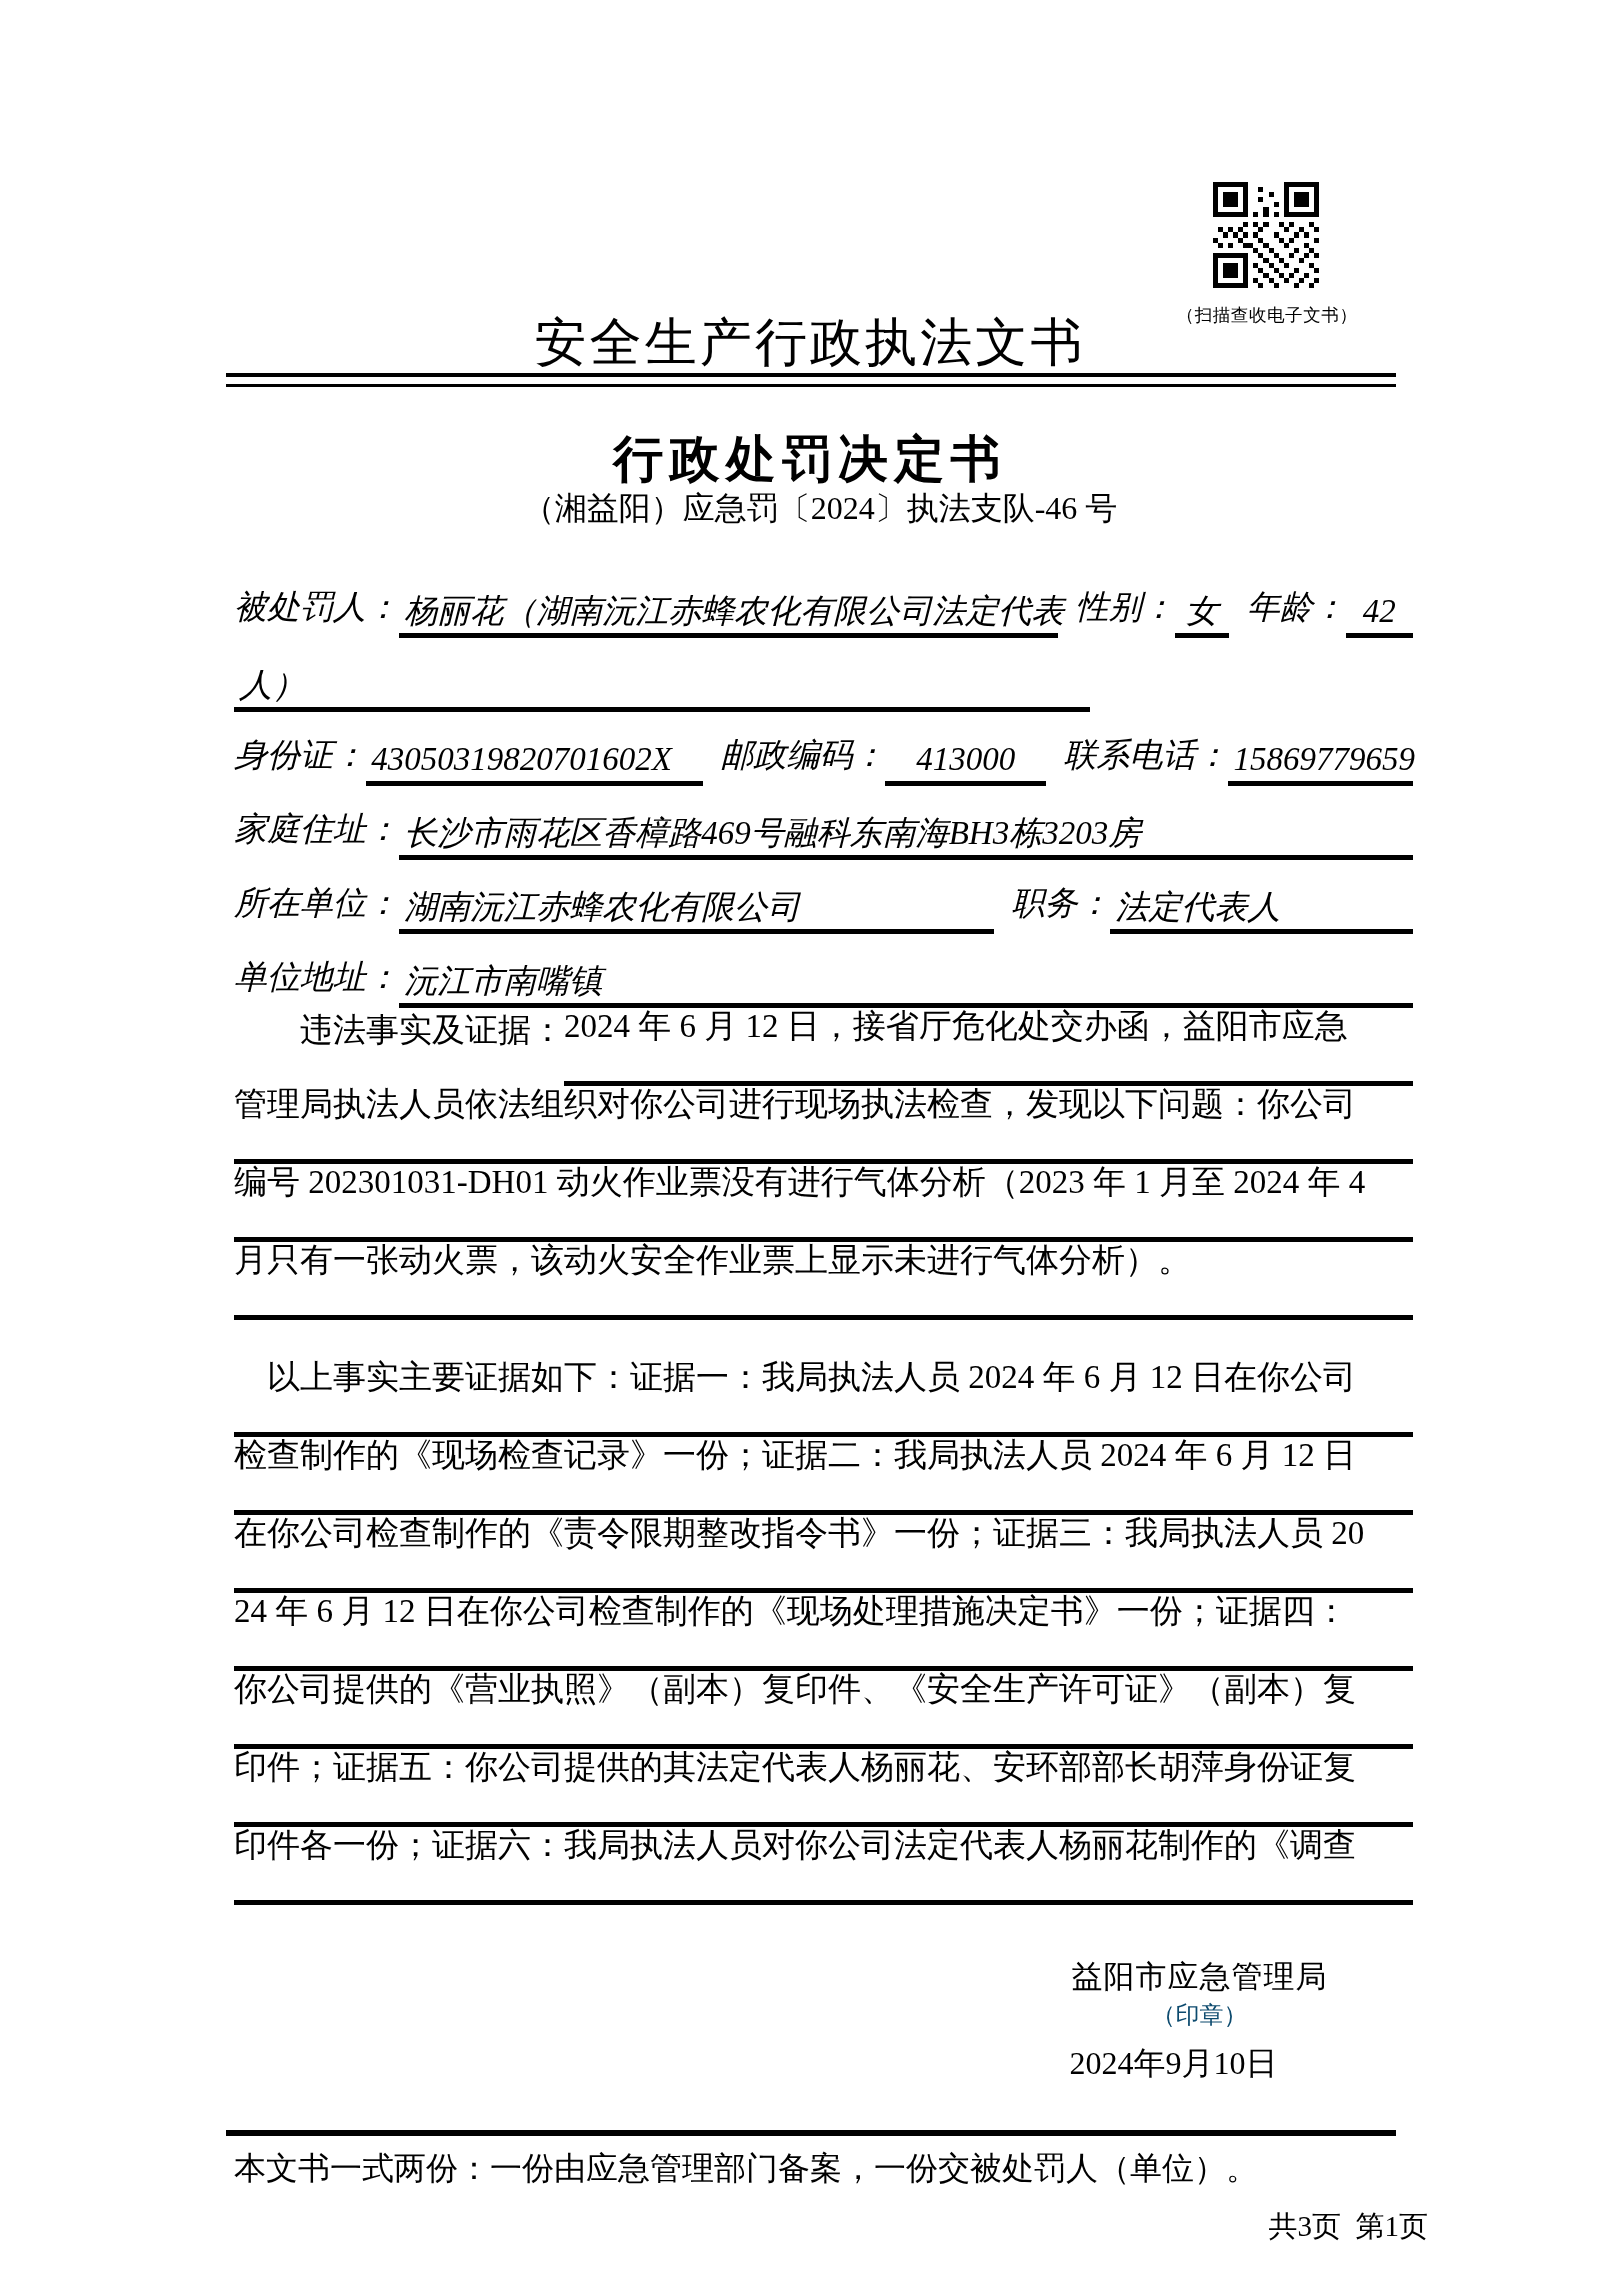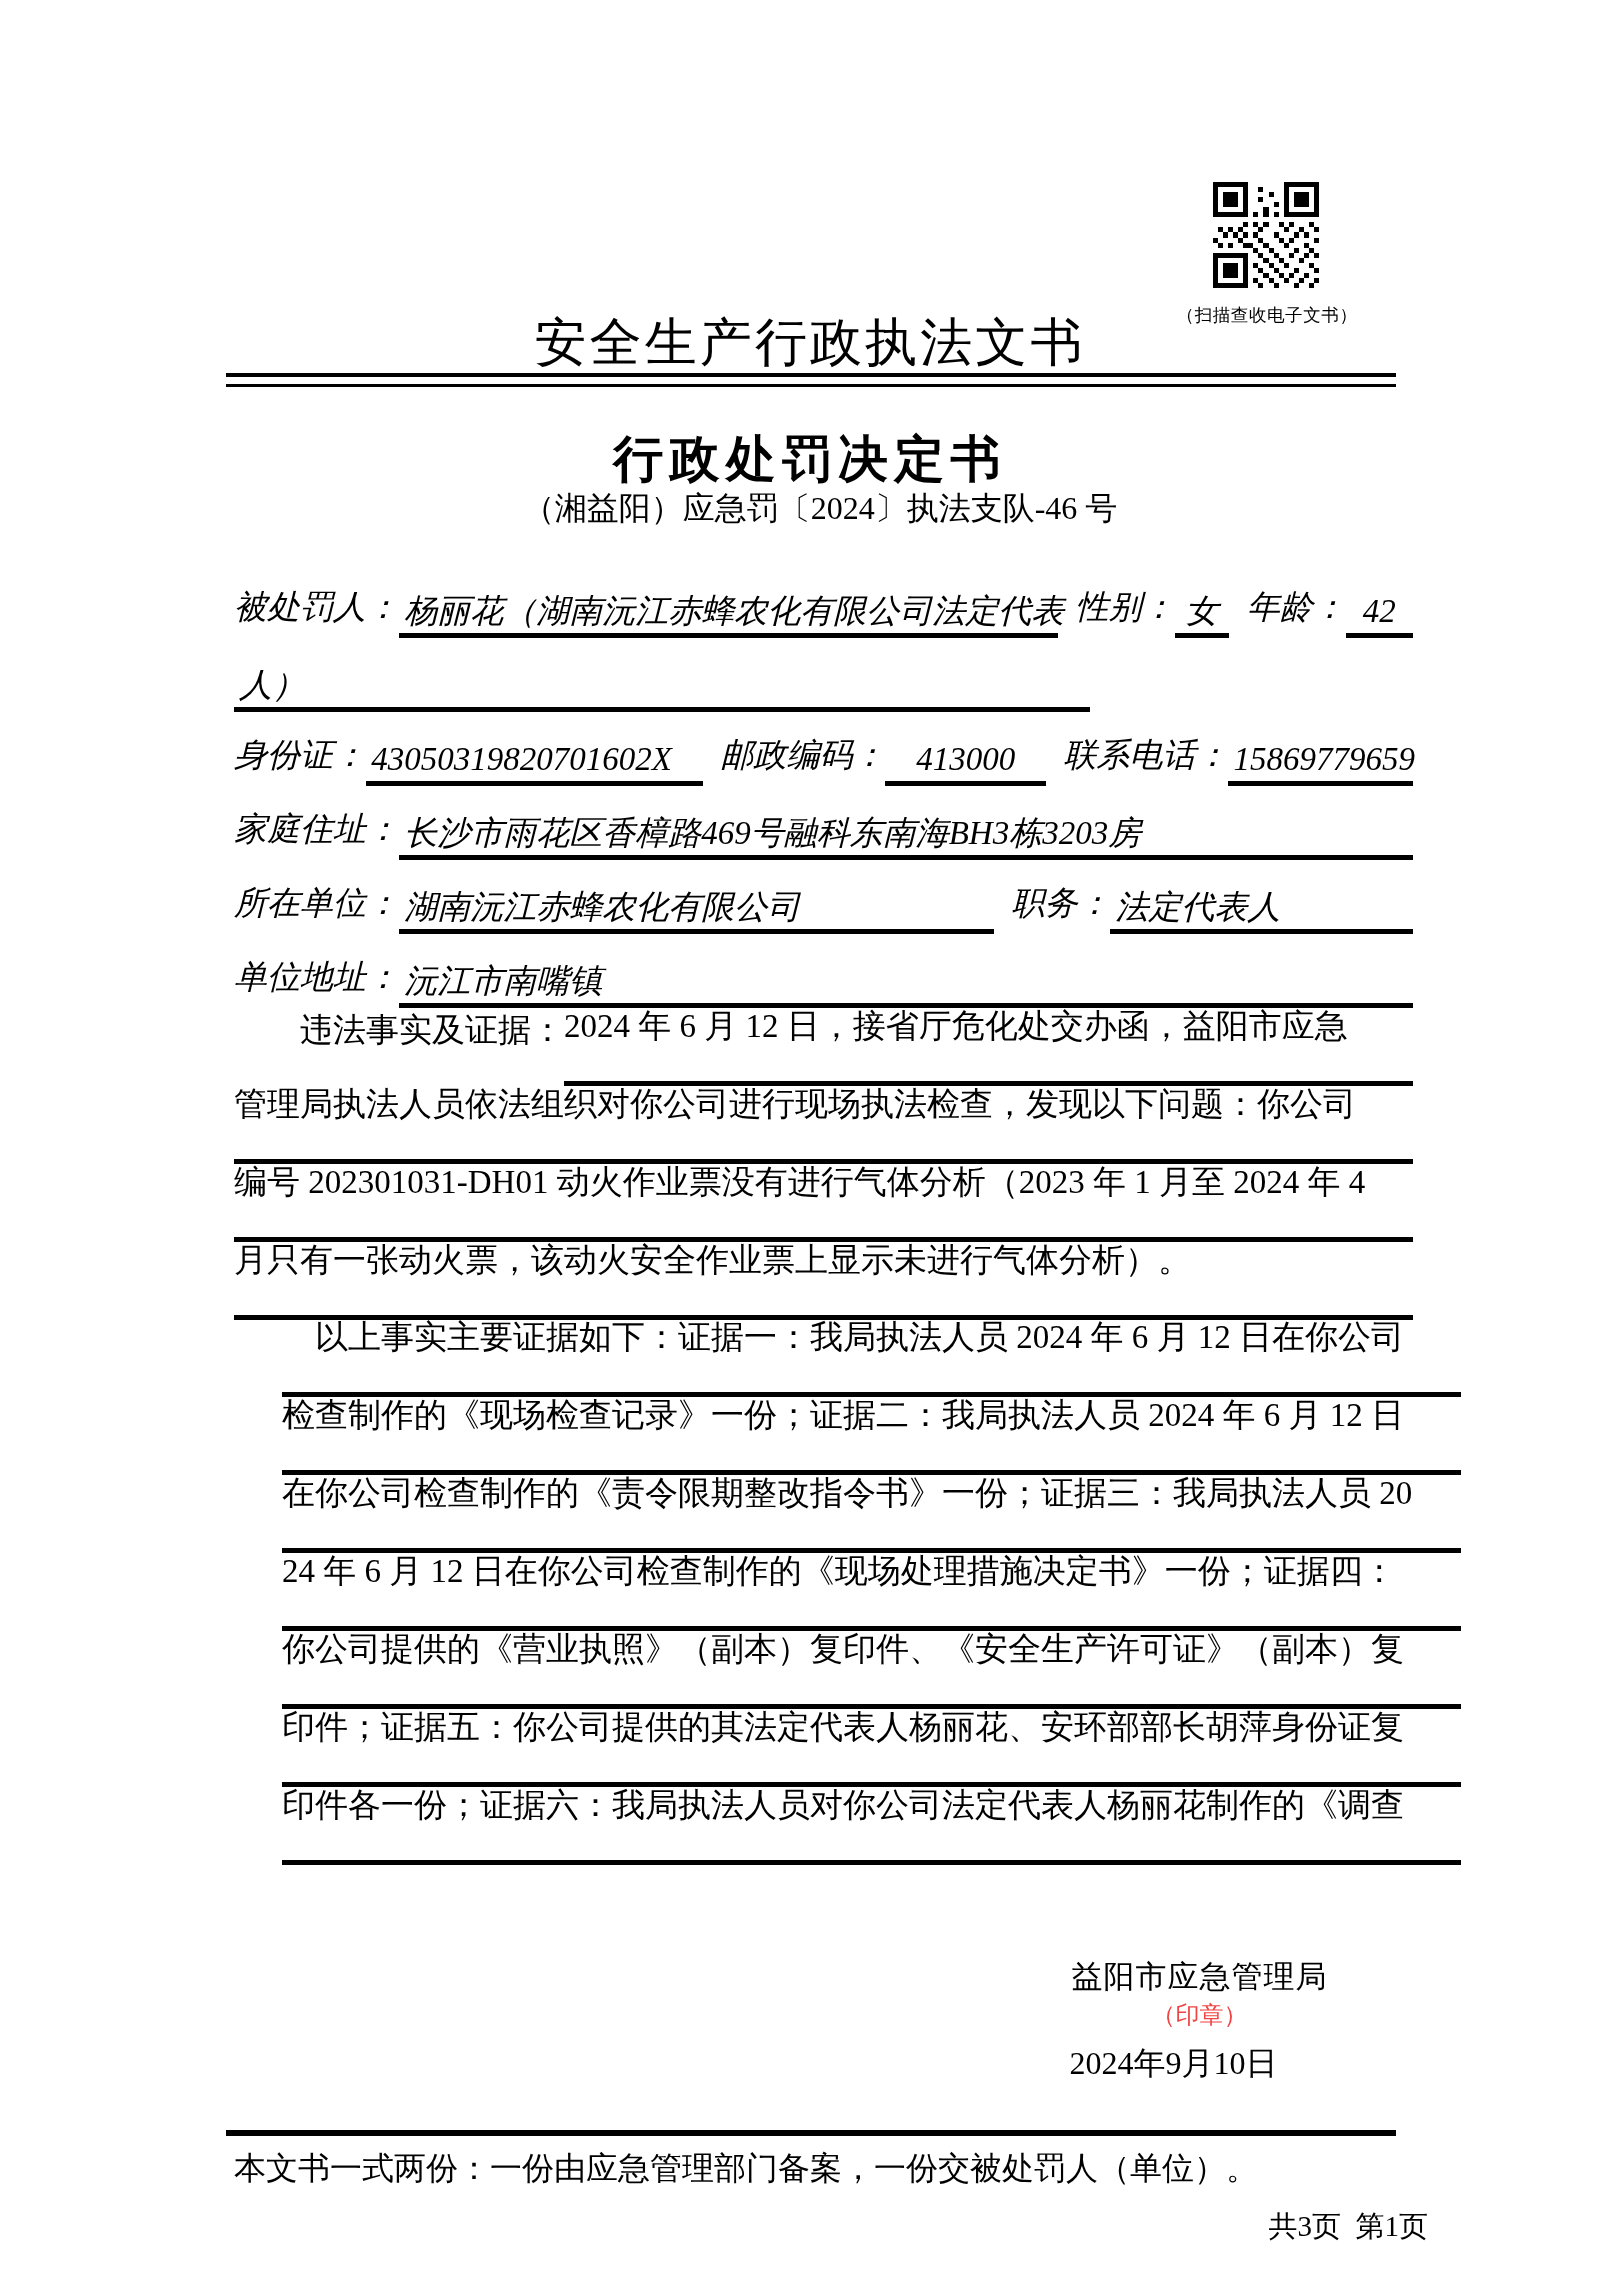--- a/index.html
+++ b/index.html
@@ -48,33 +48,33 @@
   .w-sex{min-width:44px;text-align:center;}
   .w-age{min-width:57px;text-align:center;}
   .w-postal{min-width:150px;text-align:center;}
   .w-cont{width:856px;box-sizing:border-box;}
   .flex2{flex:2 1 0;}
   .flex1{flex:1 1 0;}
 
   
   .para{position:absolute;left:234px;width:1179px;font-size:33px;}
   .p1{top:1008px;}
-  .p2{top:1319px;margin-left:48px;}
+  .p2{top:1359px;}
   .pline{display:flex;height:78px;box-sizing:border-box;}
   .pline .fill{padding:0 0 2.1px 0;}
   .pline .lbl{padding-bottom:7.8px;}
 
   
   .sig-agency{
     position:absolute;left:998px;top:1956px;width:403px;
     text-align:center;font-size:31px;letter-spacing:1px;white-space:pre;
   }
   .sig-seal{
     position:absolute;left:998px;top:1999px;width:403px;
-    text-align:center;font-size:24px;color:#ef4444;white-space:pre;
+    text-align:center;font-size:24px;color:#0c4a6e;white-space:pre;
   }
   .sig-date{
     position:absolute;left:972px;top:2042px;width:403px;
     text-align:center;font-size:32px;white-space:pre;
   }
 
   
   .footer-rule{position:absolute;left:226px;top:2130px;width:1170px;border-top:6.7px solid #000;}
   .footer-note{position:absolute;left:234px;top:2147px;font-size:32px;white-space:pre;}
   .footer-page{position:absolute;right:192px;top:2207px;font-size:29px;white-space:pre;}

